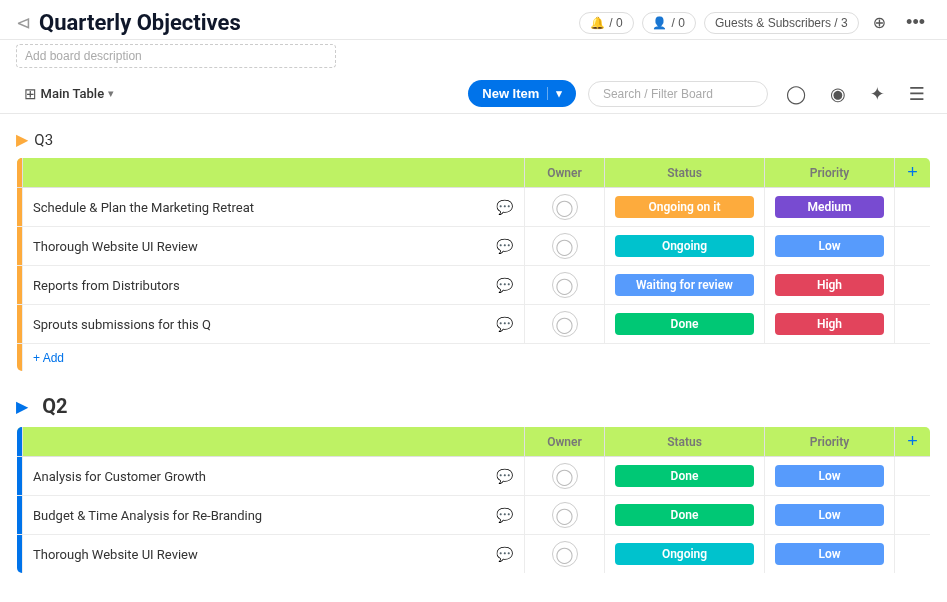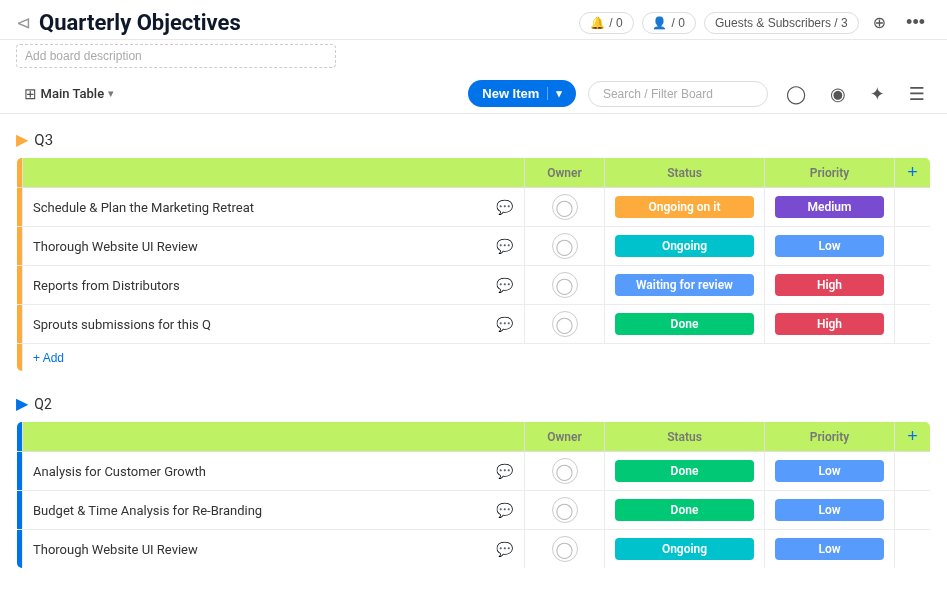--- a/index.html
+++ b/index.html
@@ -199,21 +199,21 @@
           <tr class="add-row">
             <td style="background: rgb(253, 171, 61); width: 6px; padding: 0px;"></td>
             <td colspan="5"><button class="add-row-btn">+ Add</button></td>
           </tr>
         </tbody>
       </table>
     </div>
     <div class="group-section">
       <div class="group-header">
     <span style="color:#0073ea; font-size:16px; cursor:pointer;">▶</span>
-    <span style="font-size:14px; font-weight:400; color:#333;">Q2</span>
+    <span style="font-size:20px; font-weight:700; color:#333;margin-left:8px;">Q2</span>
   </div>
       <table class="group-table">
         <thead>
           <tr>
             <th style="width: 6px; padding: 0px; background: rgb(0, 115, 234);"></th>
             <th class="col-task"></th>
             <th class="col-owner" style="text-align: center;">Owner</th>
             <th class="col-status" style="text-align: center;">Status</th>
             <th class="col-priority" style="text-align: center;">Priority</th>
             <th class="col-add"><button class="add-col-btn">+</button></th>

